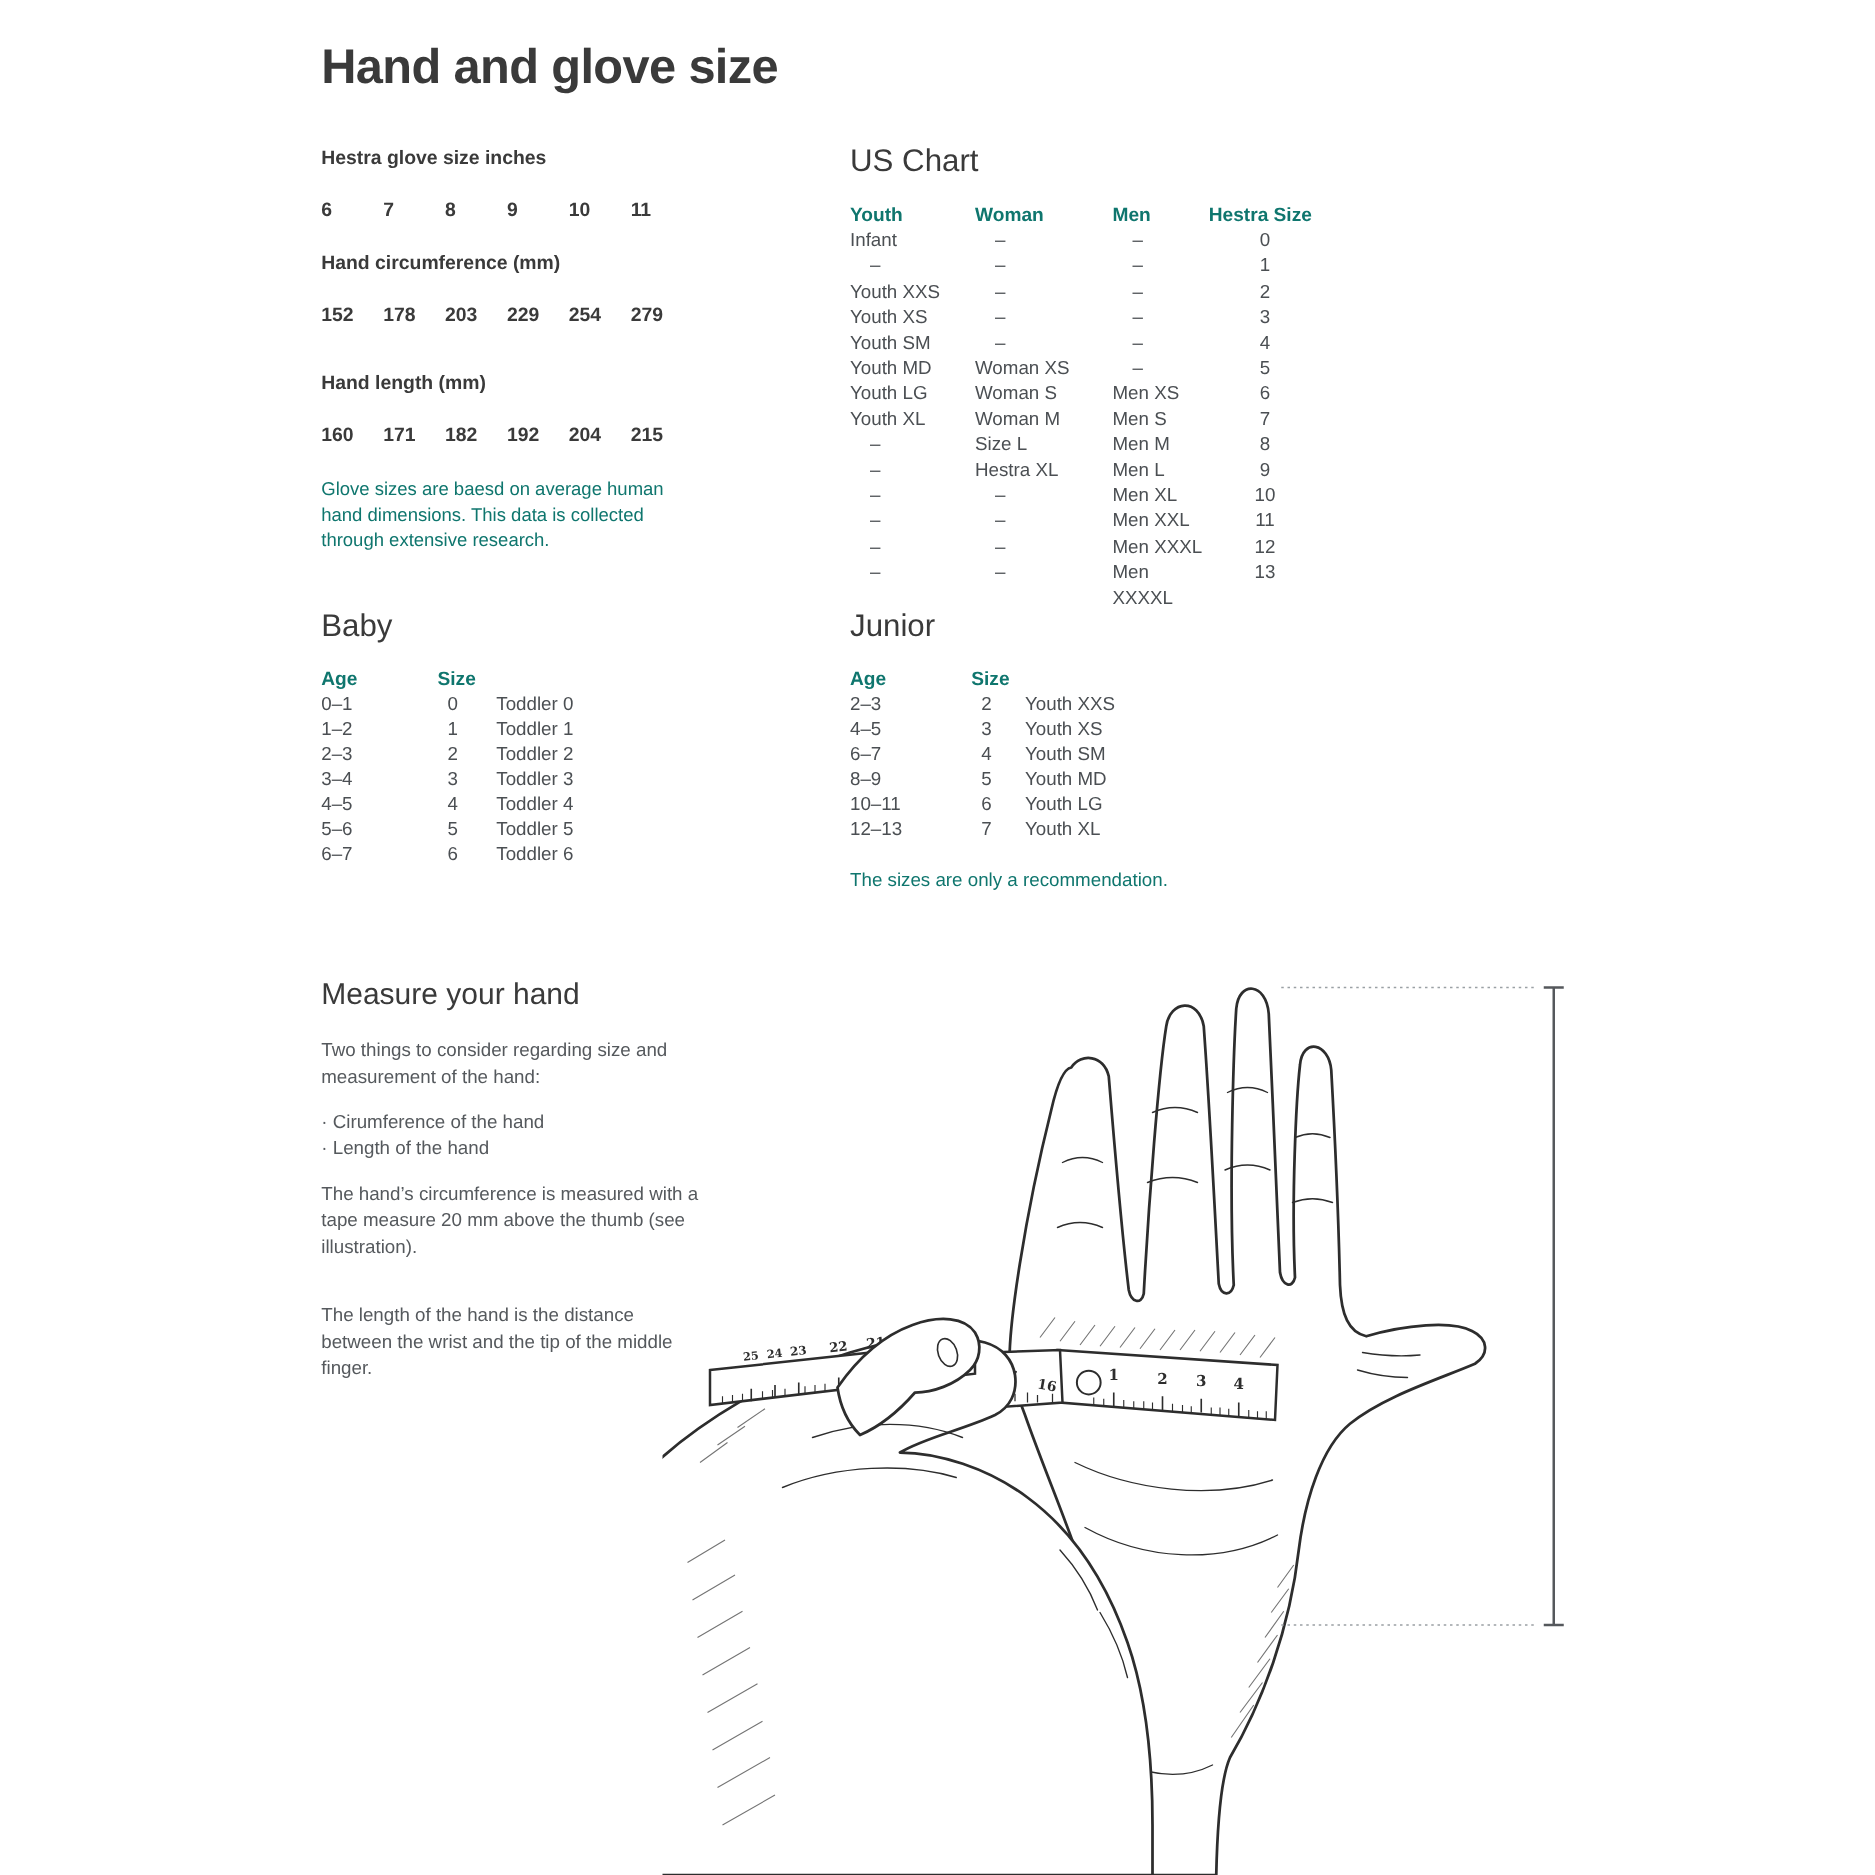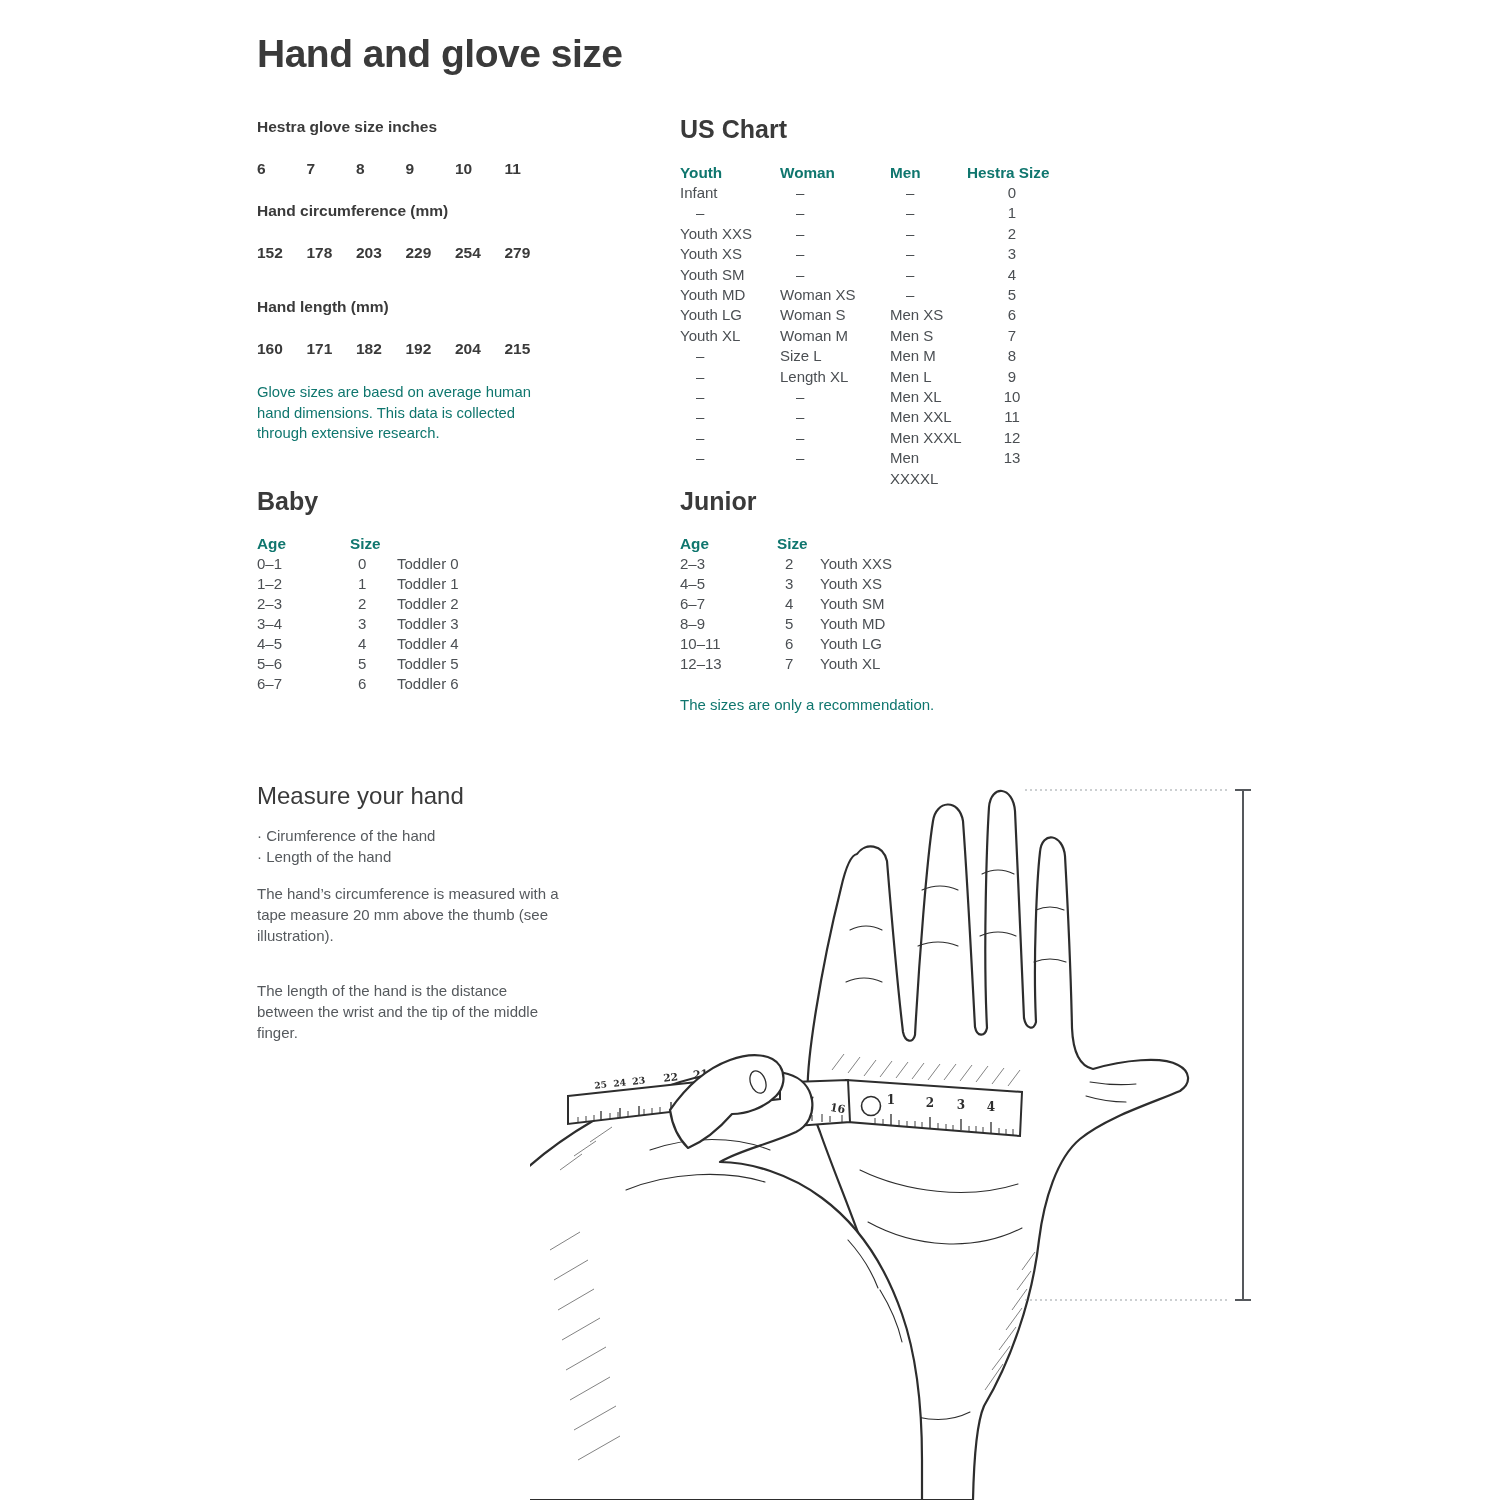--- a/index.html
+++ b/index.html
@@ -1,20 +1,20 @@
 <!DOCTYPE html>
 <html><head>
 <meta charset="utf-8">
 <style>
   html,body{margin:0;padding:0}
   body{width:1500px;height:1500px;background:#ffffff;font-family:"Liberation Sans",sans-serif;
        color:#4b4f53;position:relative;overflow:hidden}
   .abs{position:absolute}
   .page-title{font-size:39px;font-weight:700;color:#3a3a3a;letter-spacing:-.5px}
-  .sec-title{font-size:25px;font-weight:700;color:#3a3a3a}
+  .sec-title{font-size:25px;font-weight:400;color:#3a3a3a}
   .m-title{font-size:24px;font-weight:400;color:#3a3a3a}
   .sub-label{font-size:15.5px;font-weight:700;color:#3a3a3a}
   .numrow{display:grid;grid-template-columns:repeat(6,49.5px);font-size:15.5px;font-weight:700;color:#3a3a3a}
   .note{font-size:14.8px;line-height:20.5px;color:#0f766e}
   .thead,.trow{display:grid;font-size:15px;color:#4b4f53}
   .thead{font-weight:700;color:#0f766e;font-size:15.3px;line-height:20px}
   .trow{line-height:20px}
   .us .thead,.us .trow{grid-template-columns:100px 110px 77px 90px}
   .us .trow{line-height:20.4px}
   .us .rows .tcell:nth-child(4){text-align:center}
@@ -120,21 +120,21 @@
         <span class="tcell">7</span>
       </div>
       <div class="trow">
         <span class="tcell dash">–</span>
         <span class="tcell">Size L</span>
         <span class="tcell">Men M</span>
         <span class="tcell">8</span>
       </div>
       <div class="trow">
         <span class="tcell dash">–</span>
-        <span class="tcell">Length XL</span>
+        <span class="tcell">Hestra XL</span>
         <span class="tcell">Men L</span>
         <span class="tcell">9</span>
       </div>
       <div class="trow">
         <span class="tcell dash">–</span>
         <span class="tcell dash">–</span>
         <span class="tcell">Men XL</span>
         <span class="tcell">10</span>
       </div>
       <div class="trow">
@@ -239,20 +239,21 @@
         <span class="tcell">12–13</span>
         <span class="tcell">7</span>
         <span class="tcell">Youth XL</span>
       </div>
     </div>
   <div class="note" style="margin-top:21px;font-size:15px">The sizes are only a recommendation.</div>
 </div>
 
 <div class="abs" style="left:257px;top:782px">
   <div class="m-title">Measure your hand</div>
+  <div class="mtext" style="margin-top:20px">Two things to consider regarding size and measurement of the hand:</div>
   <div class="mtext" style="margin-top:15px">· Cirumference of the hand</div>
   <div class="mtext">· Length of the hand</div>
   <div class="mtext" style="margin-top:16px">The hand’s circumference is measured with a tape measure 20 mm above the thumb (see illustration).</div>
   <div class="mtext" style="margin-top:34px">The length of the hand is the distance between the wrist and the tip of the middle finger.</div>
 </div>
 
 <div class="abs" style="left:530px;top:770px;width:730px;height:730px">
   <svg width="730" height="730" viewBox="0 0 730 730">
 
     <g fill="#ffffff" stroke="#2d2d2d" stroke-width="2.2" stroke-linecap="round" stroke-linejoin="round">

